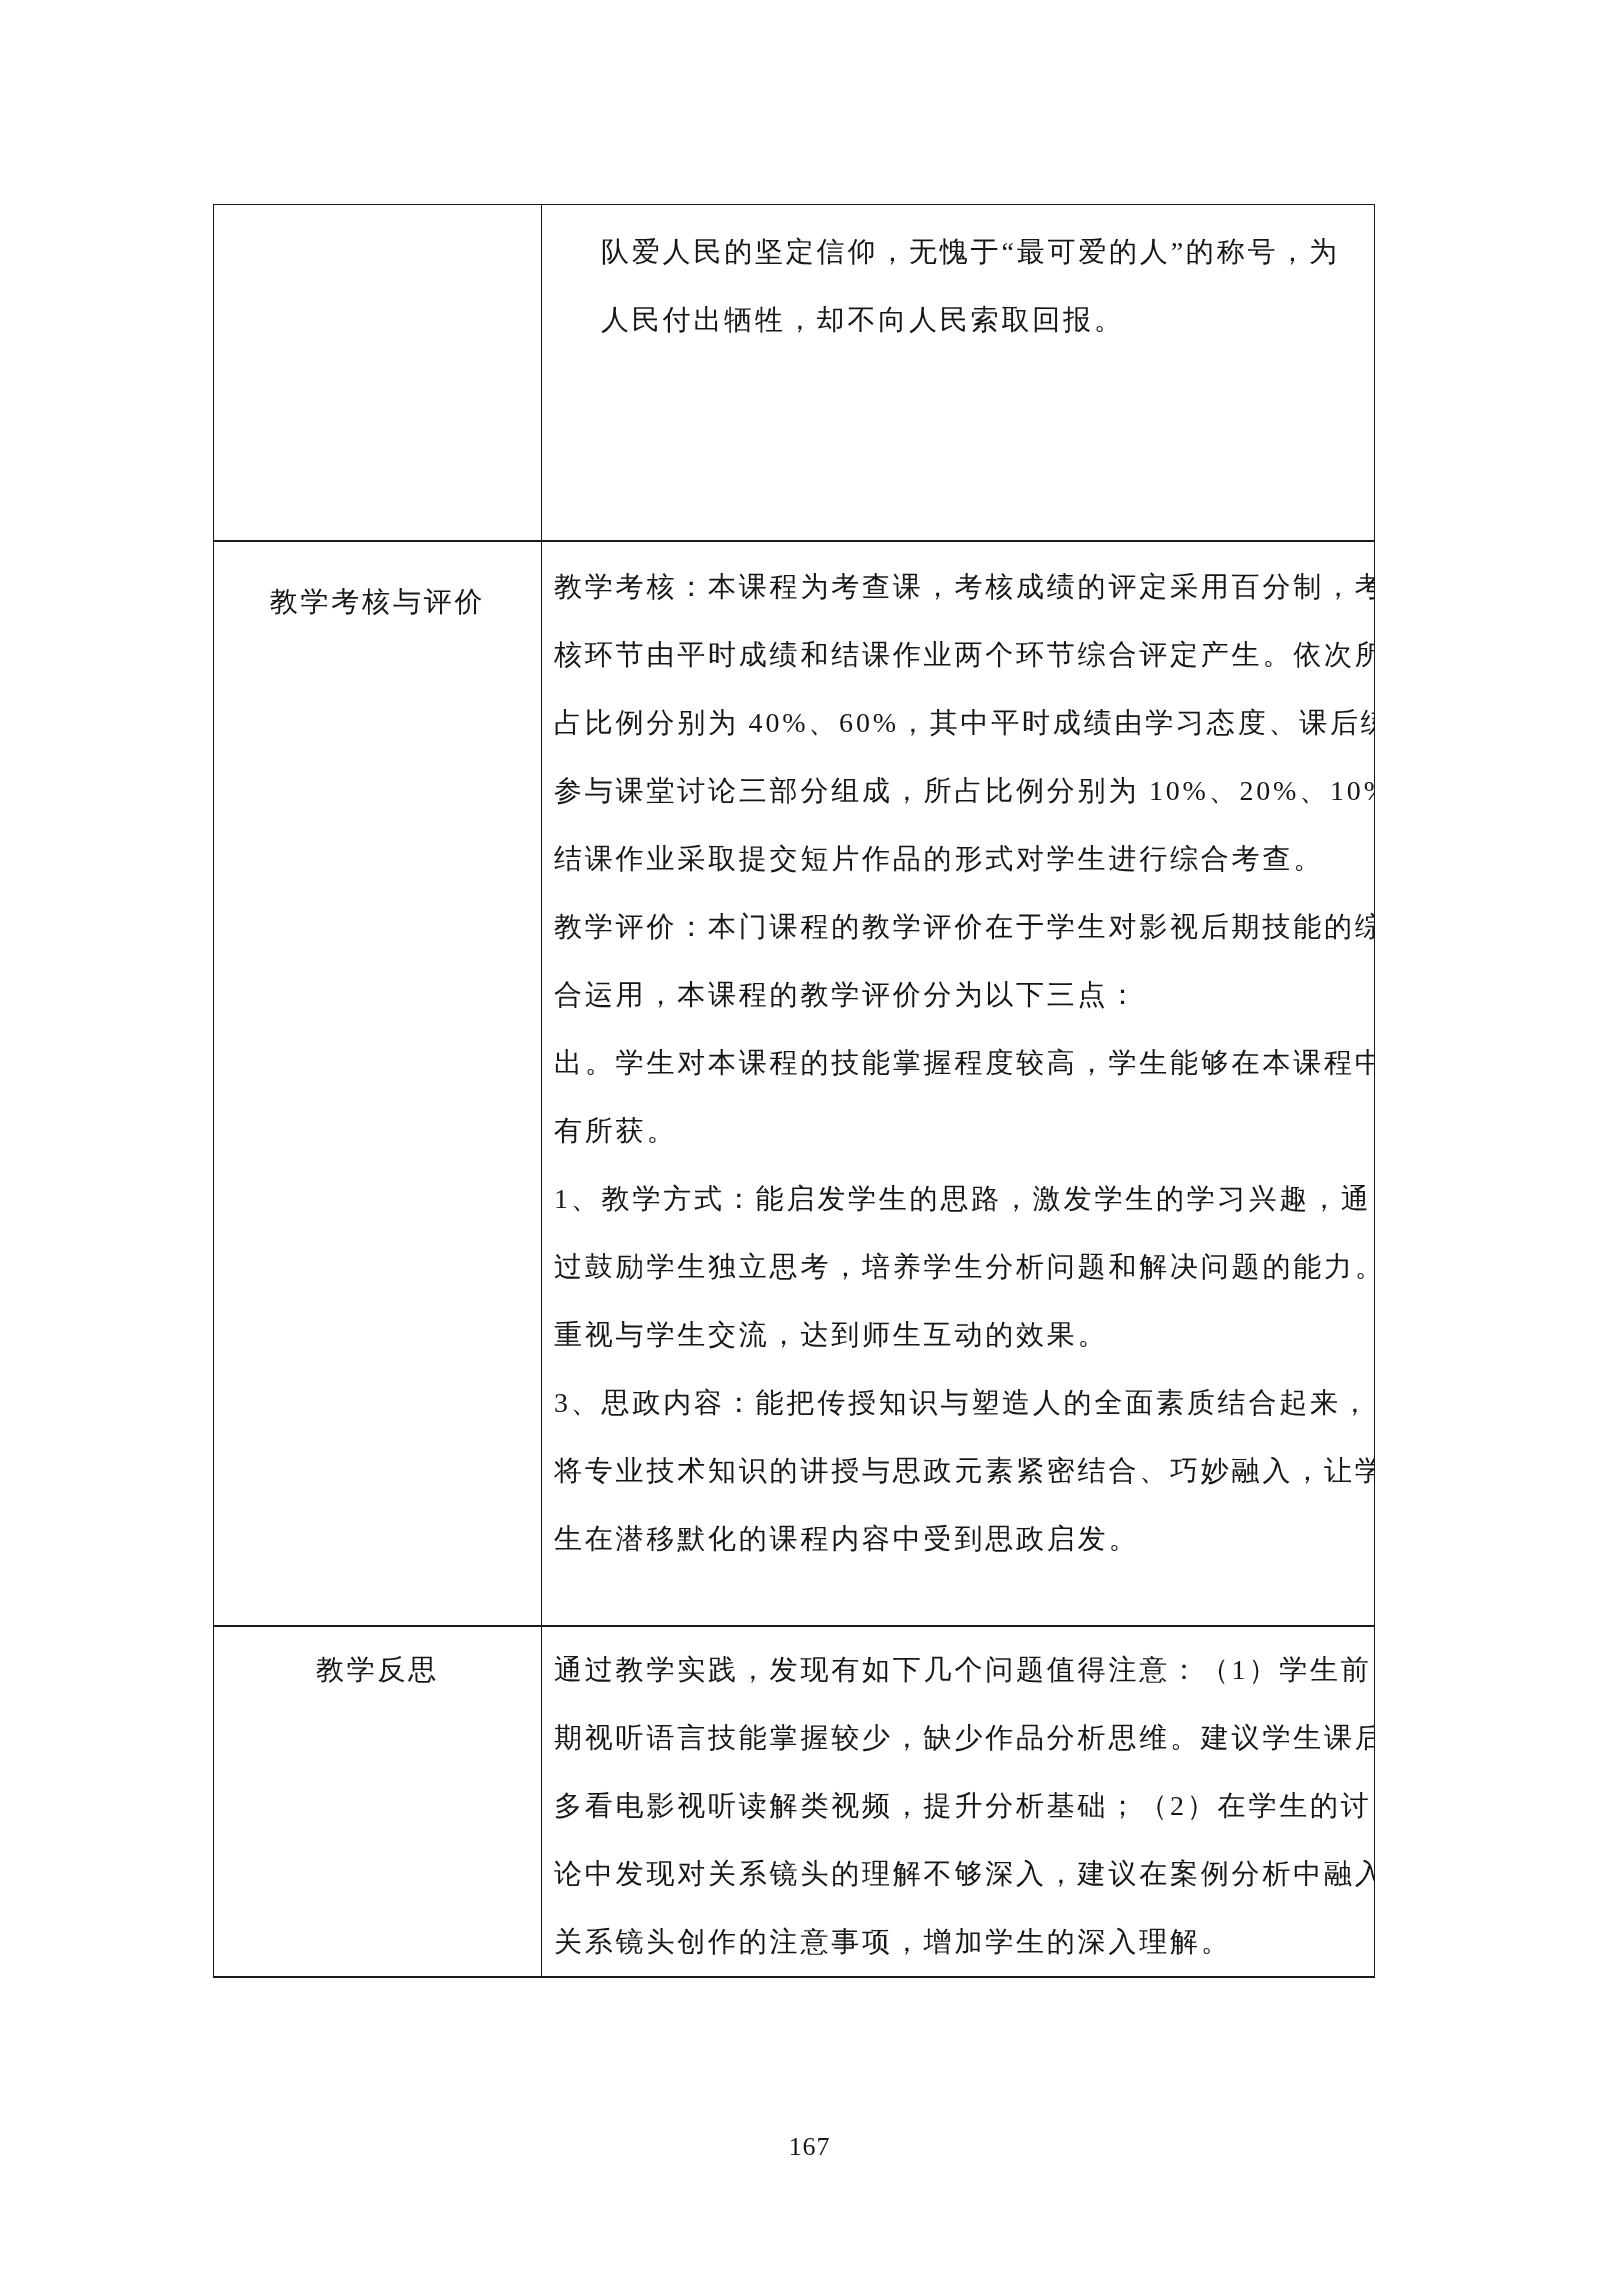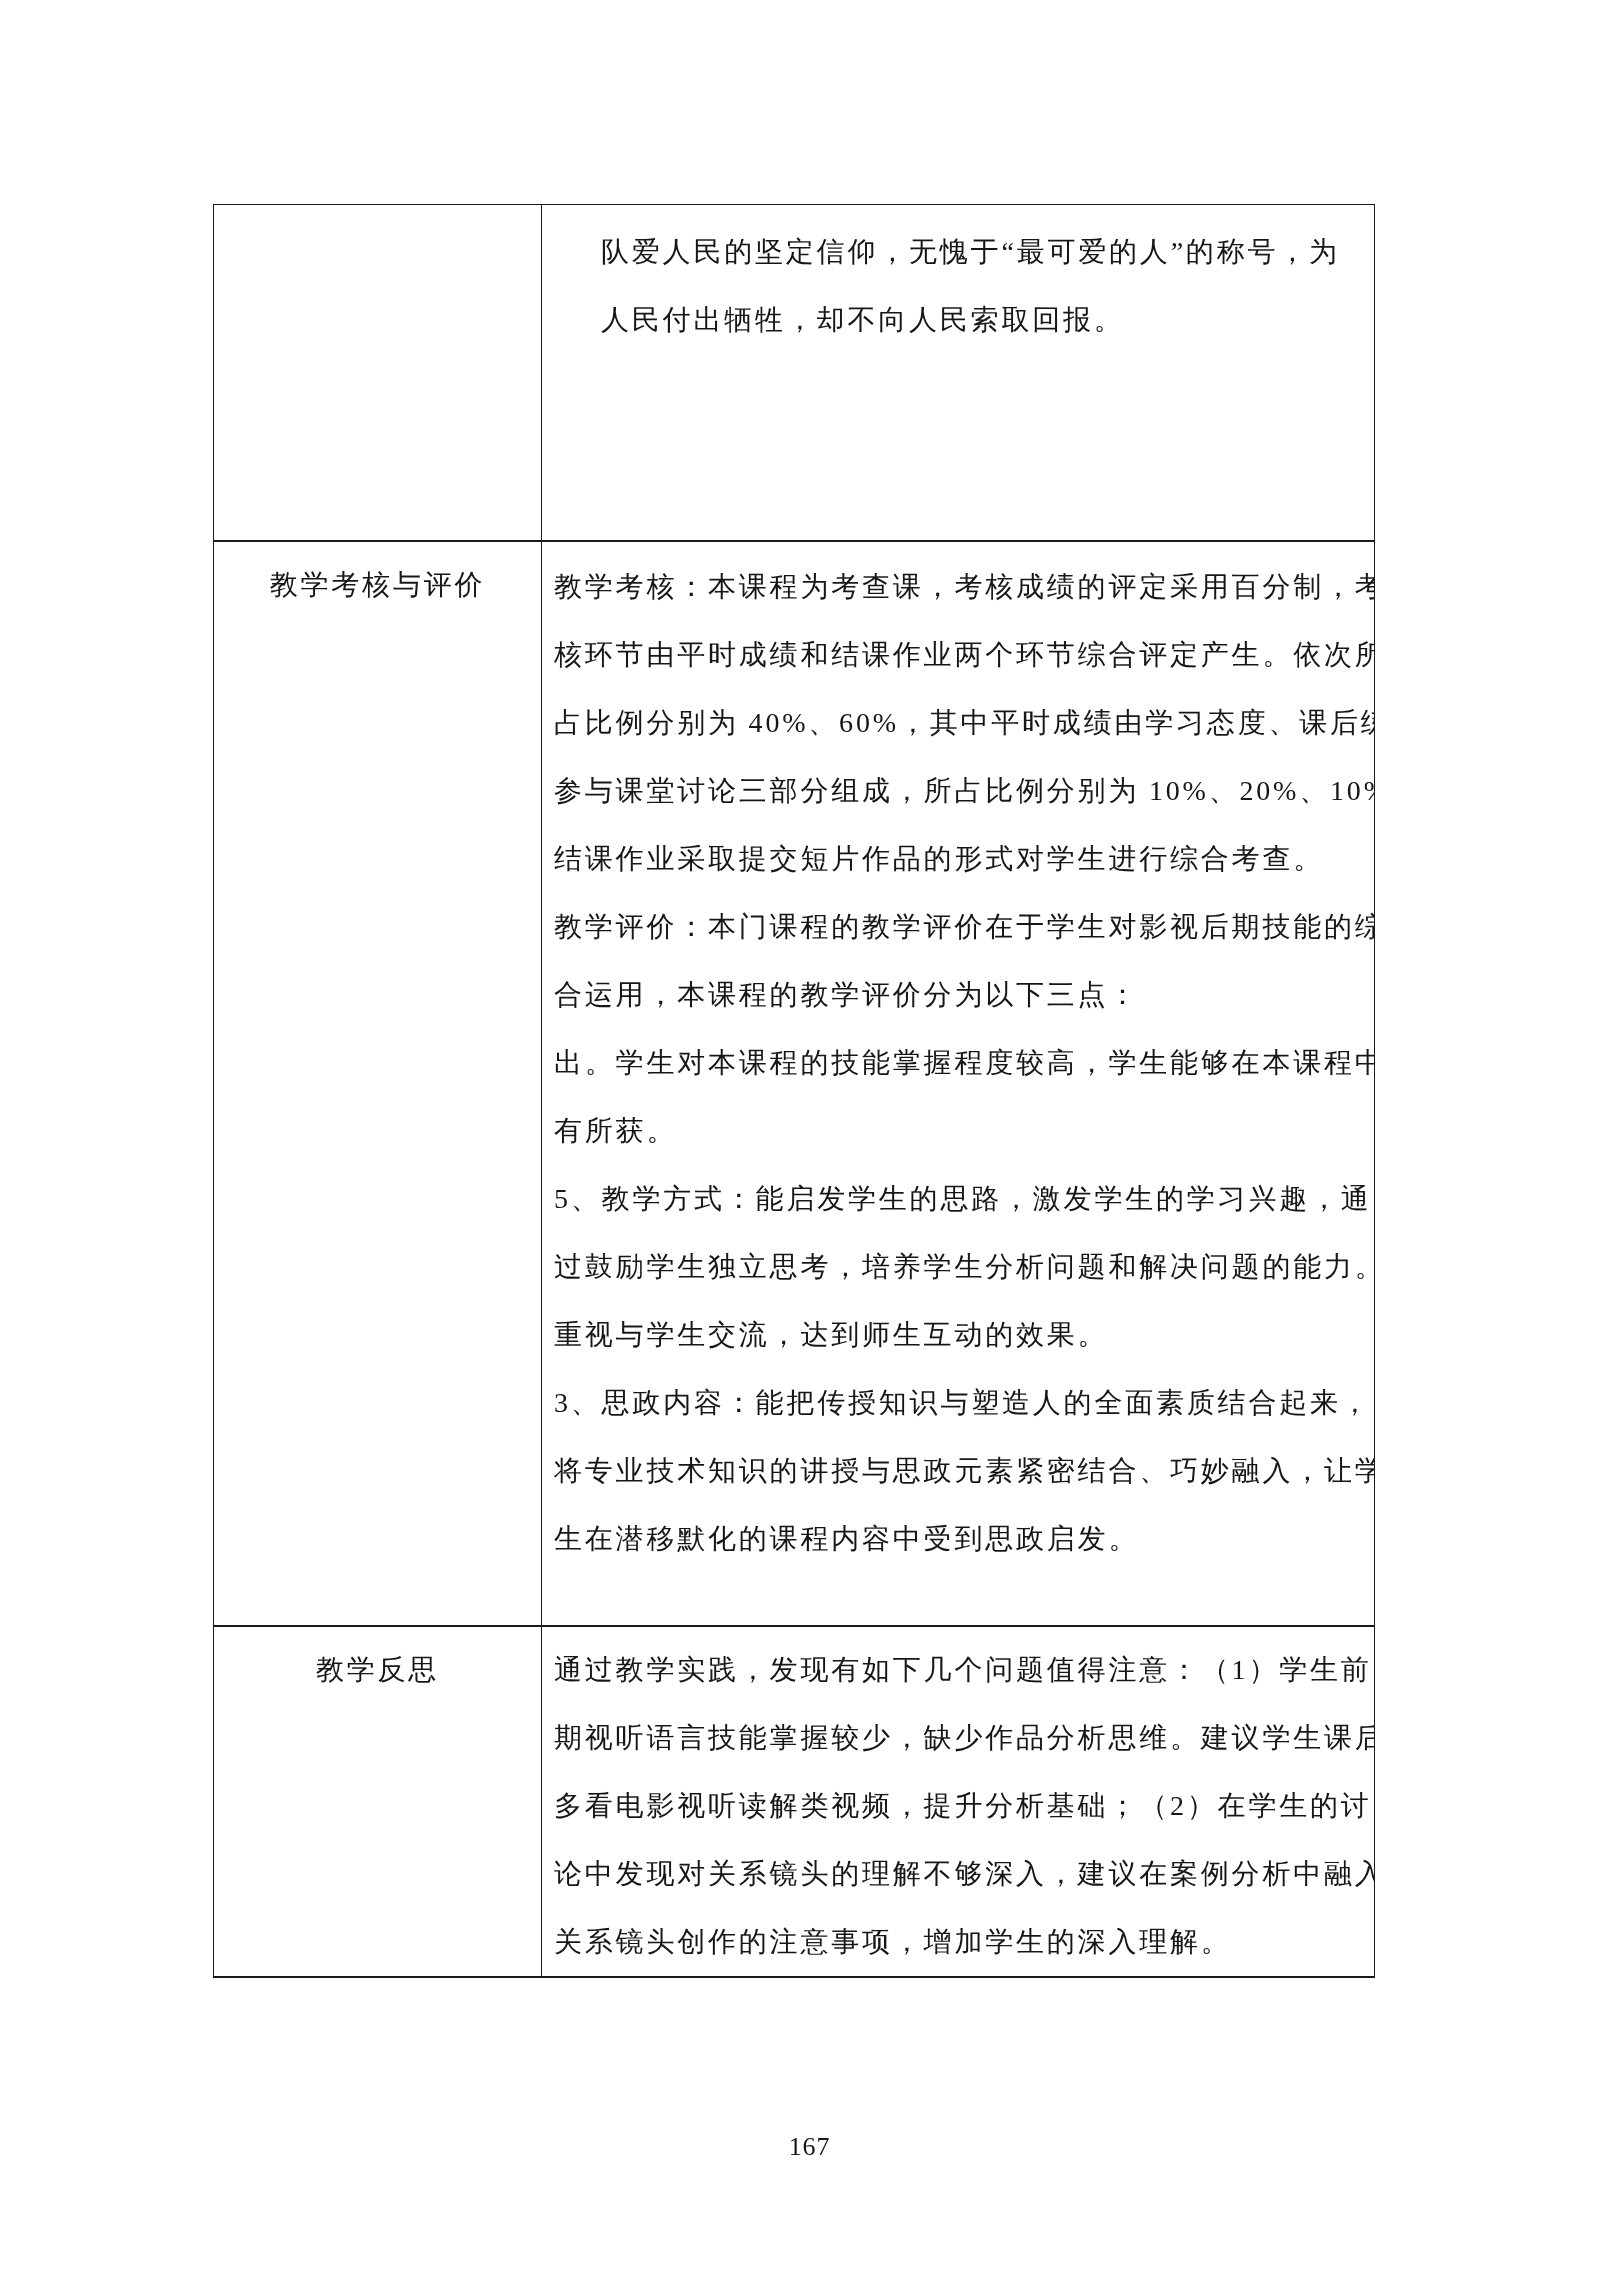--- a/index.html
+++ b/index.html
@@ -41,21 +41,21 @@
     font-size: 28px;
     line-height: 68px;
     letter-spacing: 2.8px;
     overflow: hidden;
   }
   .cell-label {
     width: 328px;
     flex: 0 0 328px;
     border-right: 1.6px solid #1b1b1b;
     text-align: center;
-    padding-top: 9px;
+    padding-top: 26px;
   }
   .cell-content {
     flex: 1;
     padding: 11px 9.5px 0 12px;
   }
   .r1 .cell-content { padding-left: 59px; padding-top: 12.7px; }
   .r3 .cell-content { padding-top: 9.5px; }
   .r3 .cell-label  { padding-top: 9.5px; }
   .text-line { white-space: nowrap; }
   .footer-page-number {
@@ -89,21 +89,21 @@
       <div class="cell cell-content">
           <div class="text-line">教学考核：本课程为考查课，考核成绩的评定采用百分制，考</div>
           <div class="text-line">核环节由平时成绩和结课作业两个环节综合评定产生。依次所</div>
           <div class="text-line">占比例分别为 40%、60%，其中平时成绩由学习态度、课后练习、</div>
           <div class="text-line">参与课堂讨论三部分组成，所占比例分别为 10%、20%、10%。</div>
           <div class="text-line">结课作业采取提交短片作品的形式对学生进行综合考查。</div>
           <div class="text-line">教学评价：本门课程的教学评价在于学生对影视后期技能的综</div>
           <div class="text-line">合运用，本课程的教学评价分为以下三点：</div>
           <div class="text-line">出。学生对本课程的技能掌握程度较高，学生能够在本课程中</div>
           <div class="text-line">有所获。</div>
-          <div class="text-line">5、教学方式：能启发学生的思路，激发学生的学习兴趣，通</div>
+          <div class="text-line">1、教学方式：能启发学生的思路，激发学生的学习兴趣，通</div>
           <div class="text-line">过鼓励学生独立思考，培养学生分析问题和解决问题的能力。</div>
           <div class="text-line">重视与学生交流，达到师生互动的效果。</div>
           <div class="text-line">3、思政内容：能把传授知识与塑造人的全面素质结合起来，</div>
           <div class="text-line">将专业技术知识的讲授与思政元素紧密结合、巧妙融入，让学</div>
           <div class="text-line">生在潜移默化的课程内容中受到思政启发。</div>
         </div>
     </div>
 
     <div class="t-row r3">
       <div class="cell cell-label">教学反思</div>

